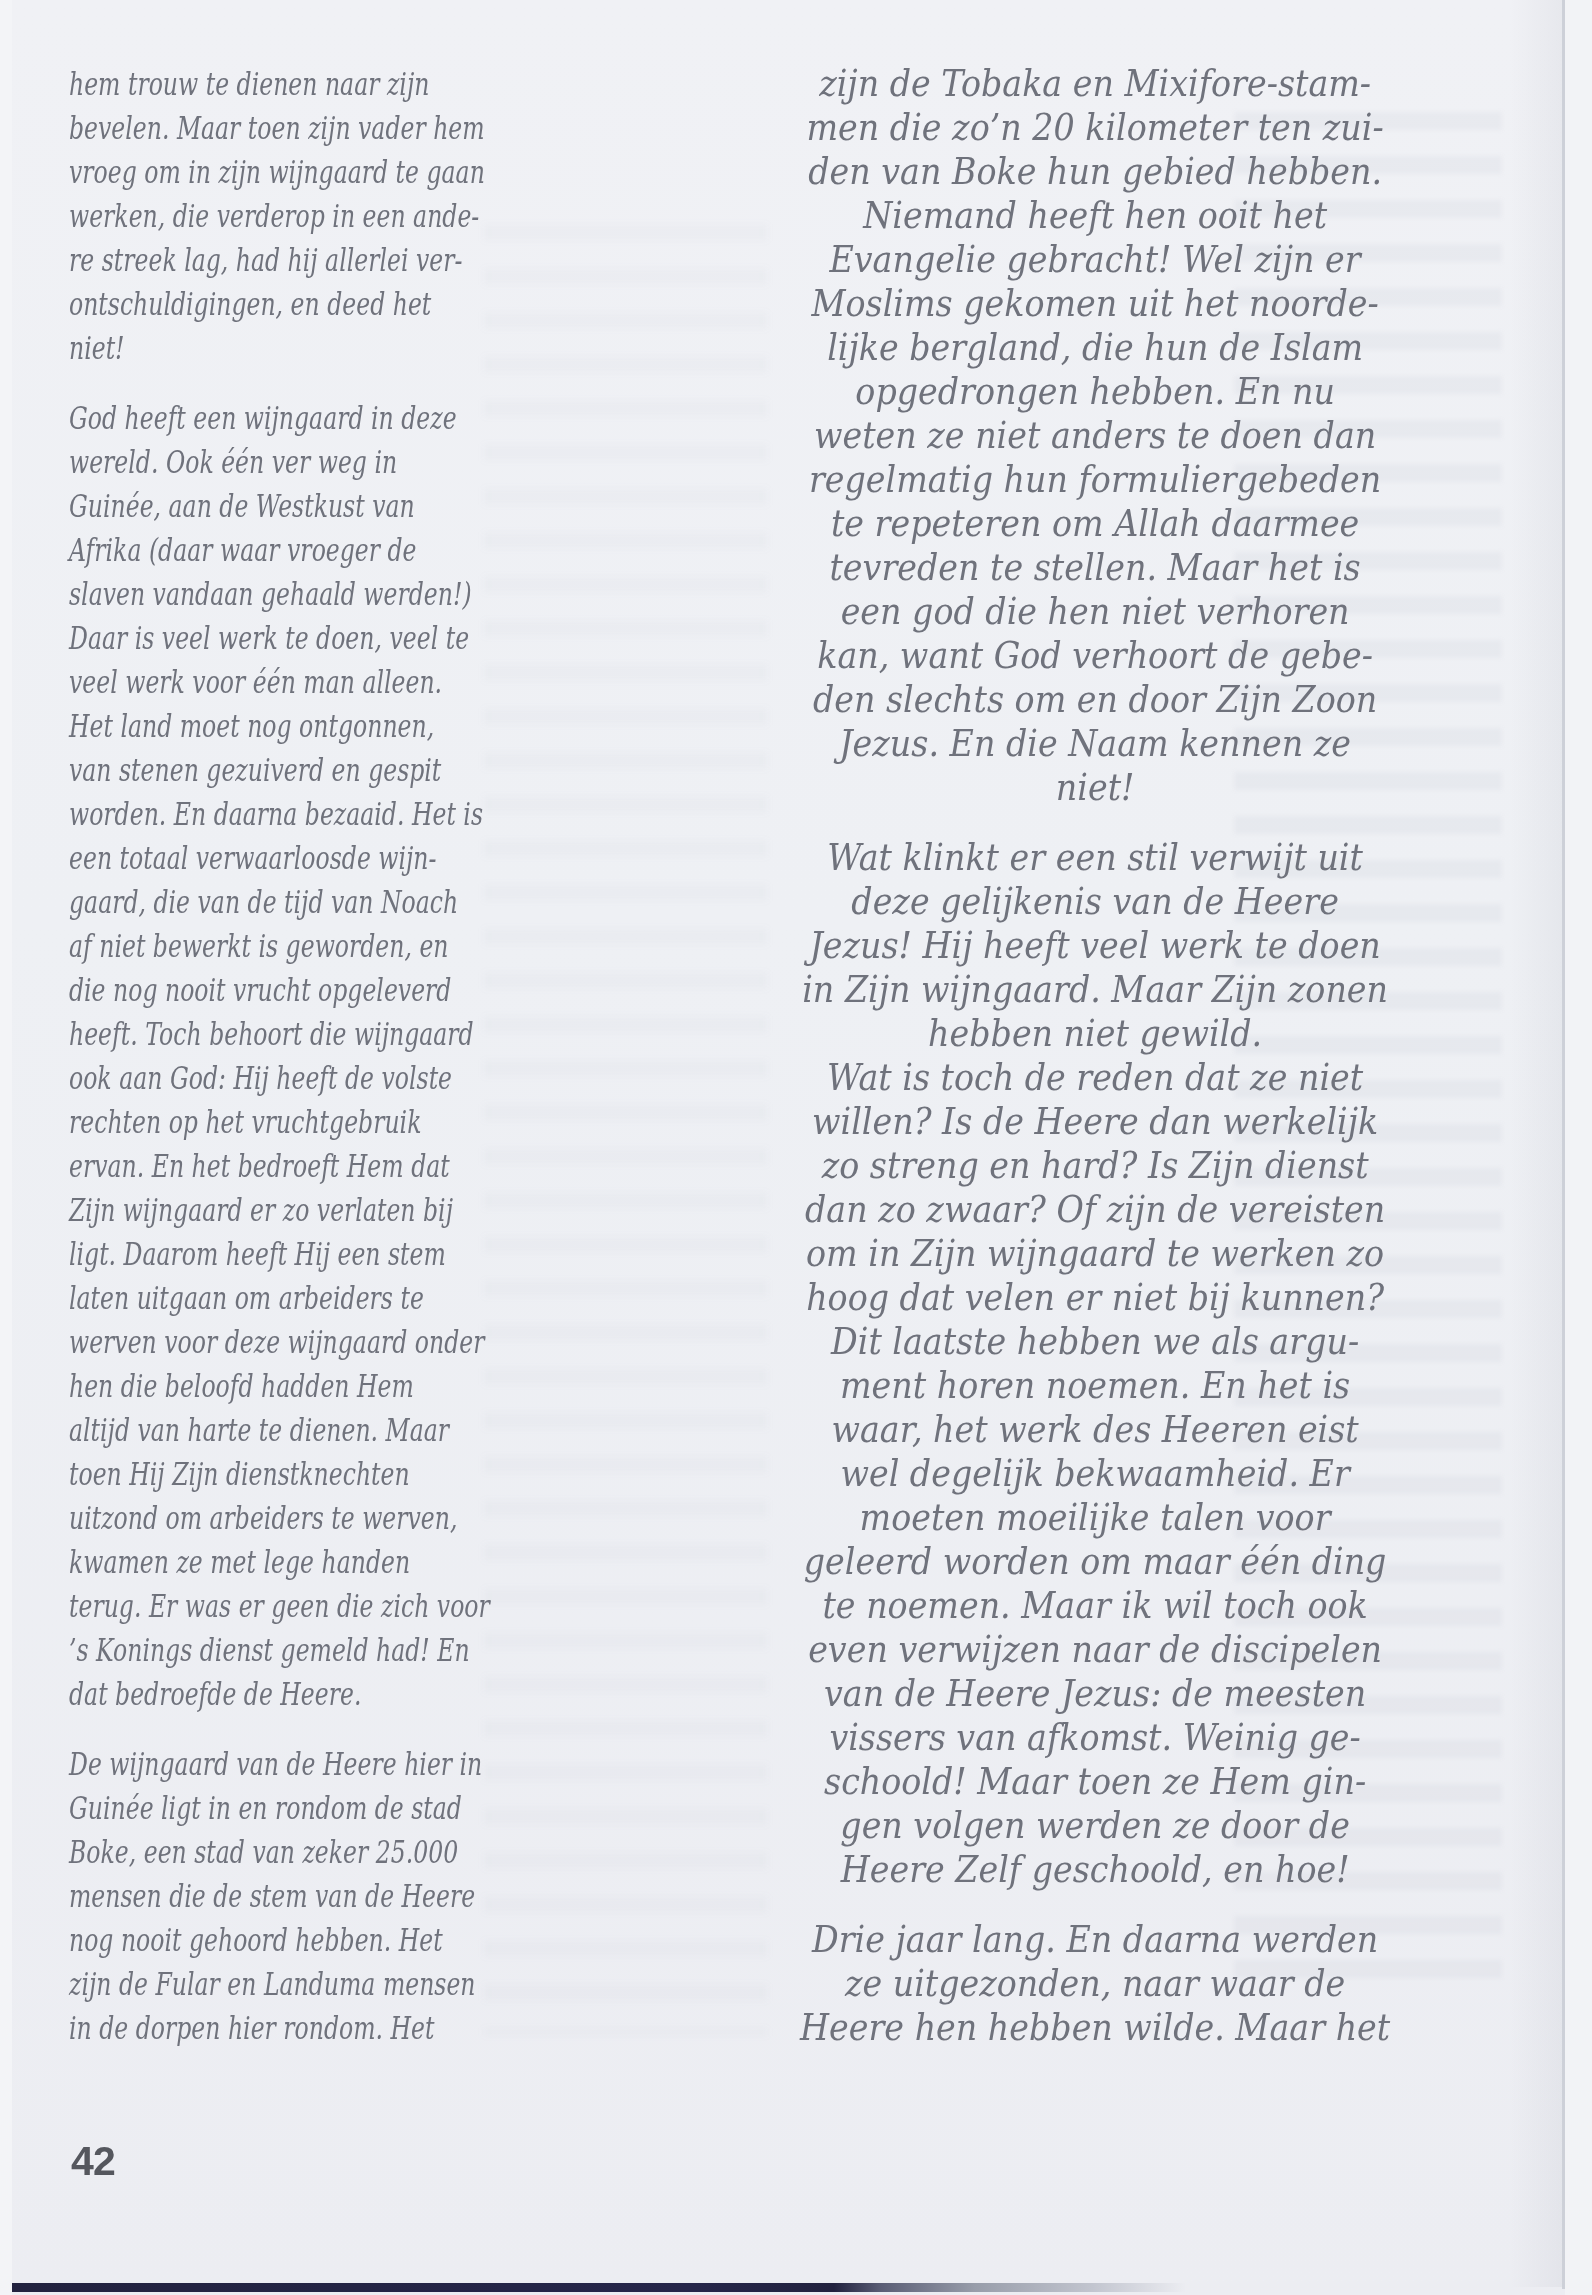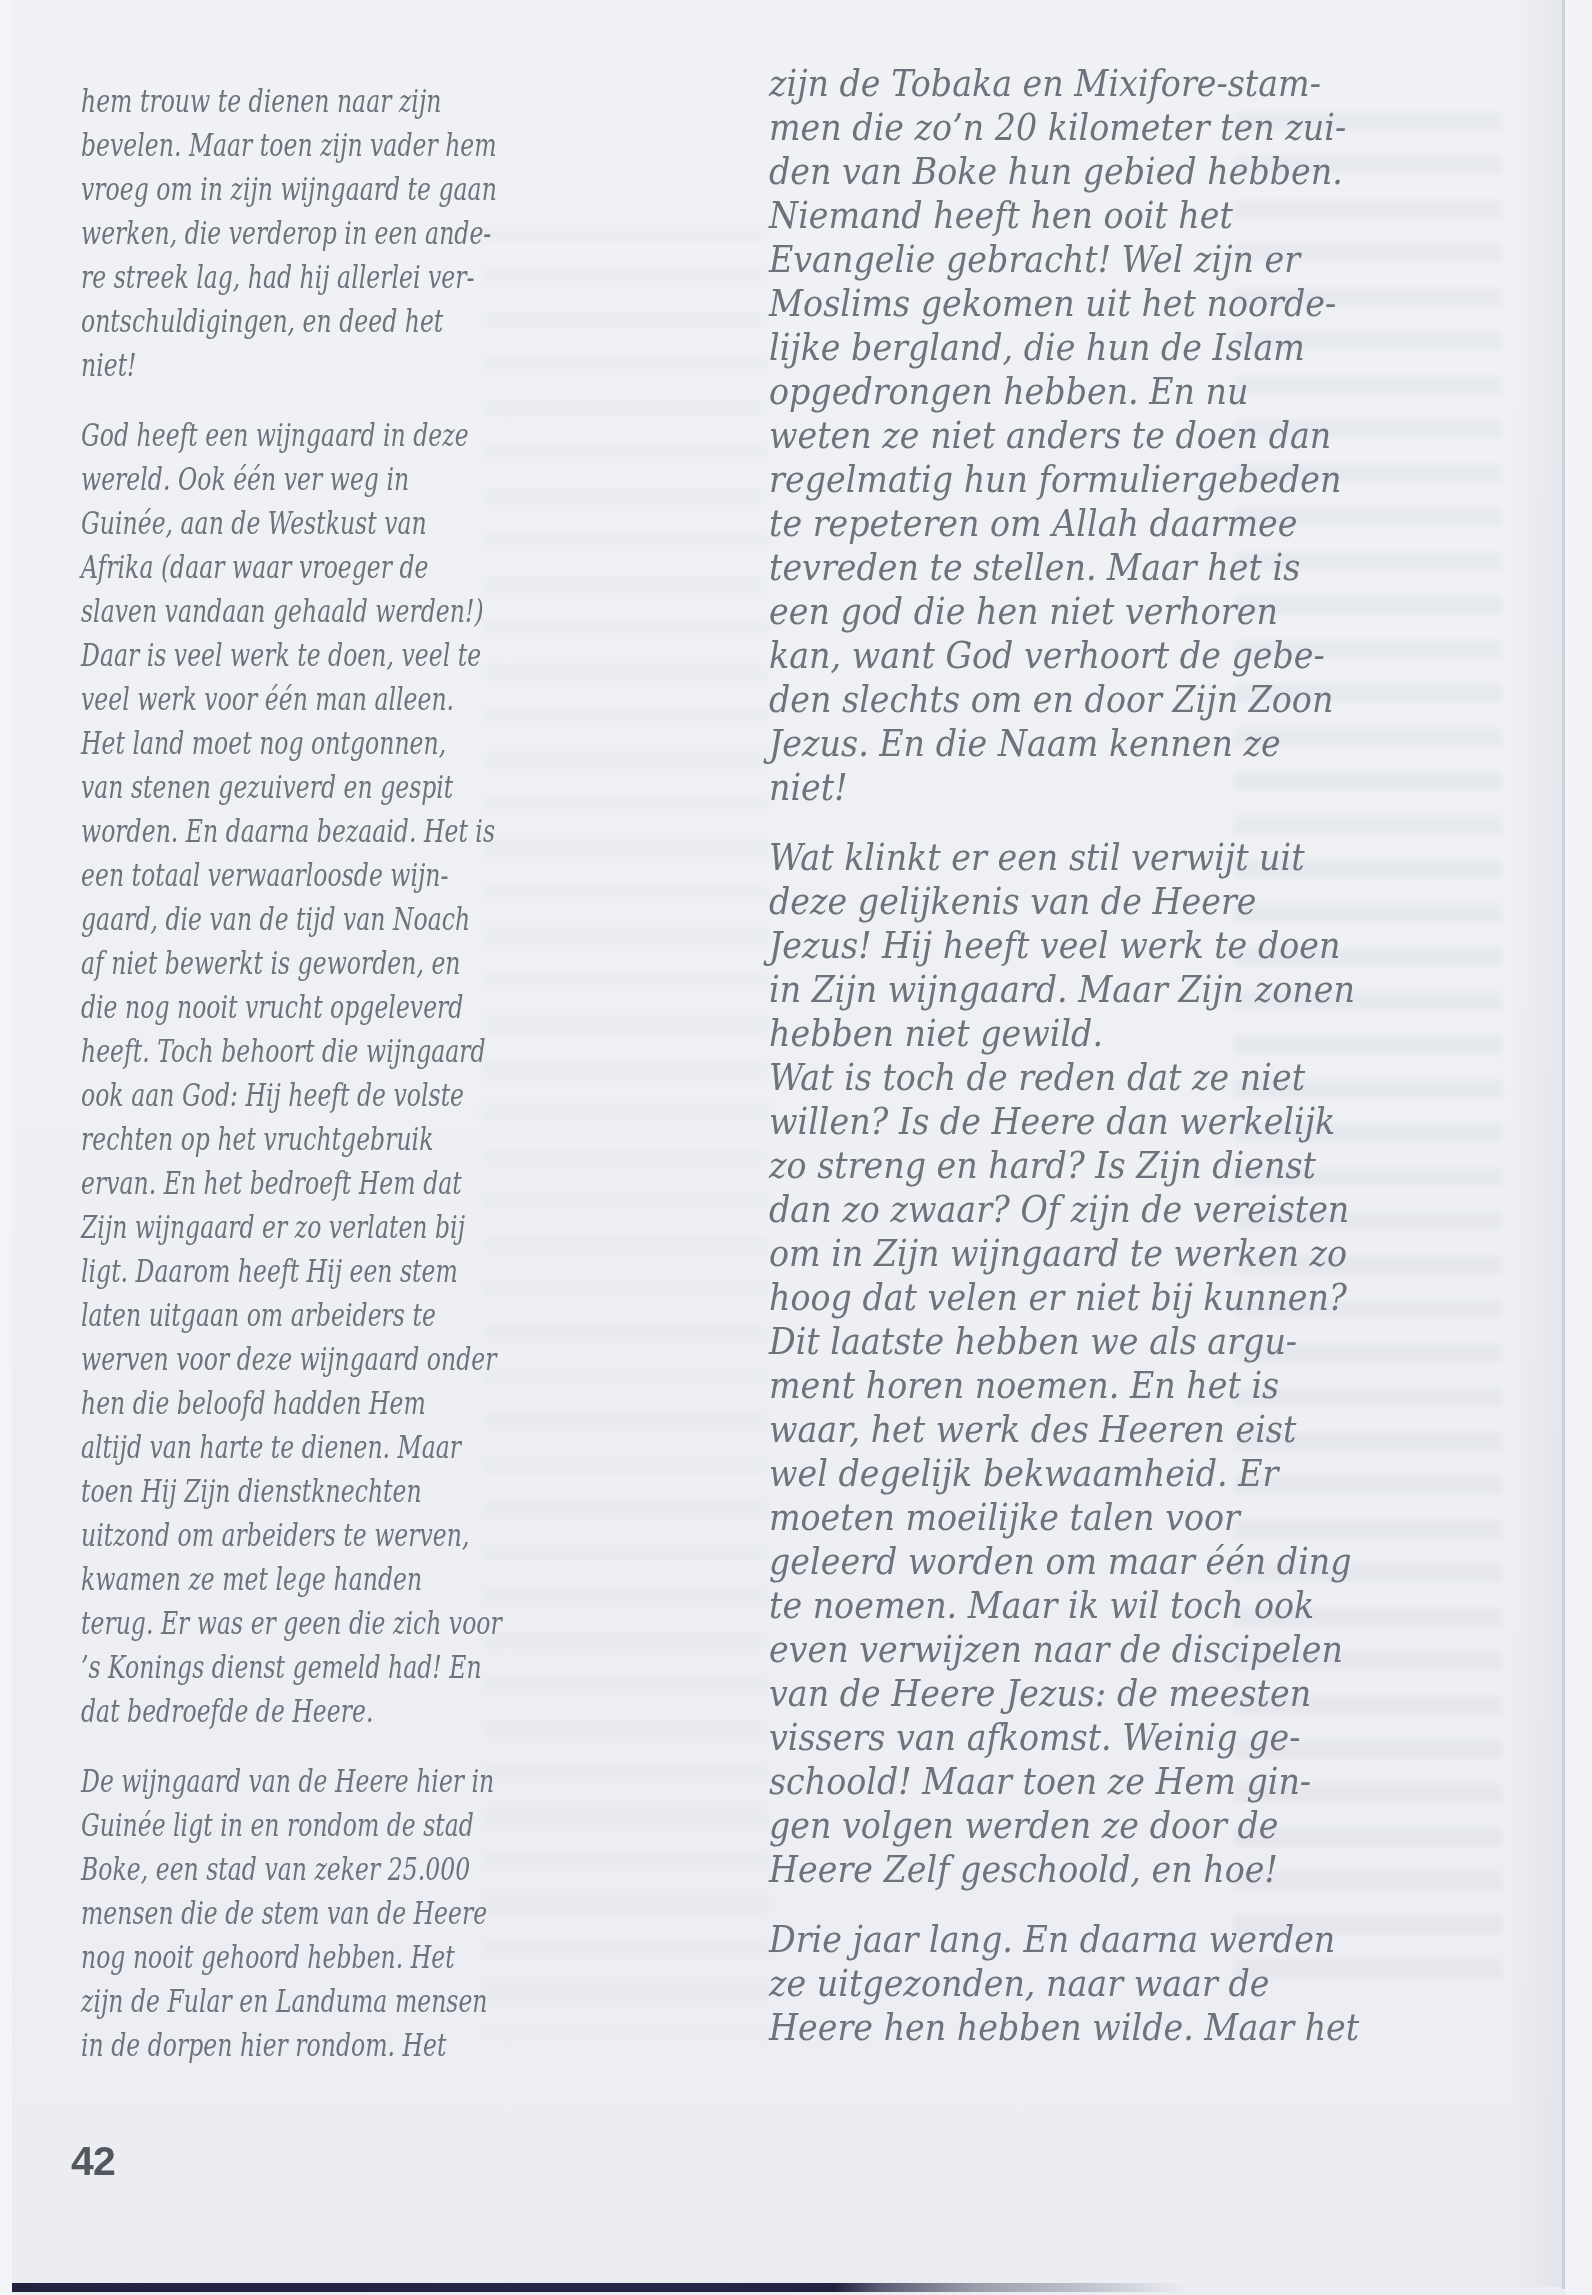--- a/index.html
+++ b/index.html
@@ -73,27 +73,27 @@
     top: 62px;
   }
   .col p {
     margin: 0 0 26px 0;
     font-family: "DejaVu Serif", serif;
     font-style: italic;
     color: #6f727c;
     white-space: pre;
     transform-origin: top left;
   }
-  .col-left { left: 81px; margin-top: 17px; }
+  .col-left { left: 69px; }
   .col-left p {
     font-size: 31px;
     line-height: 44px;
     transform: scaleX(0.76);
   }
-  .col-right { left: 769px; }
+  .col-right { left: 800px; text-align: center; }
   .col-right p {
     font-size: 37px;
     line-height: 44px;
     transform: scaleX(0.90);
   }
   .page-number {
     position: absolute;
     left: 71px; top: 2116px;
     font-family: "Liberation Sans", sans-serif;
     font-weight: bold;

